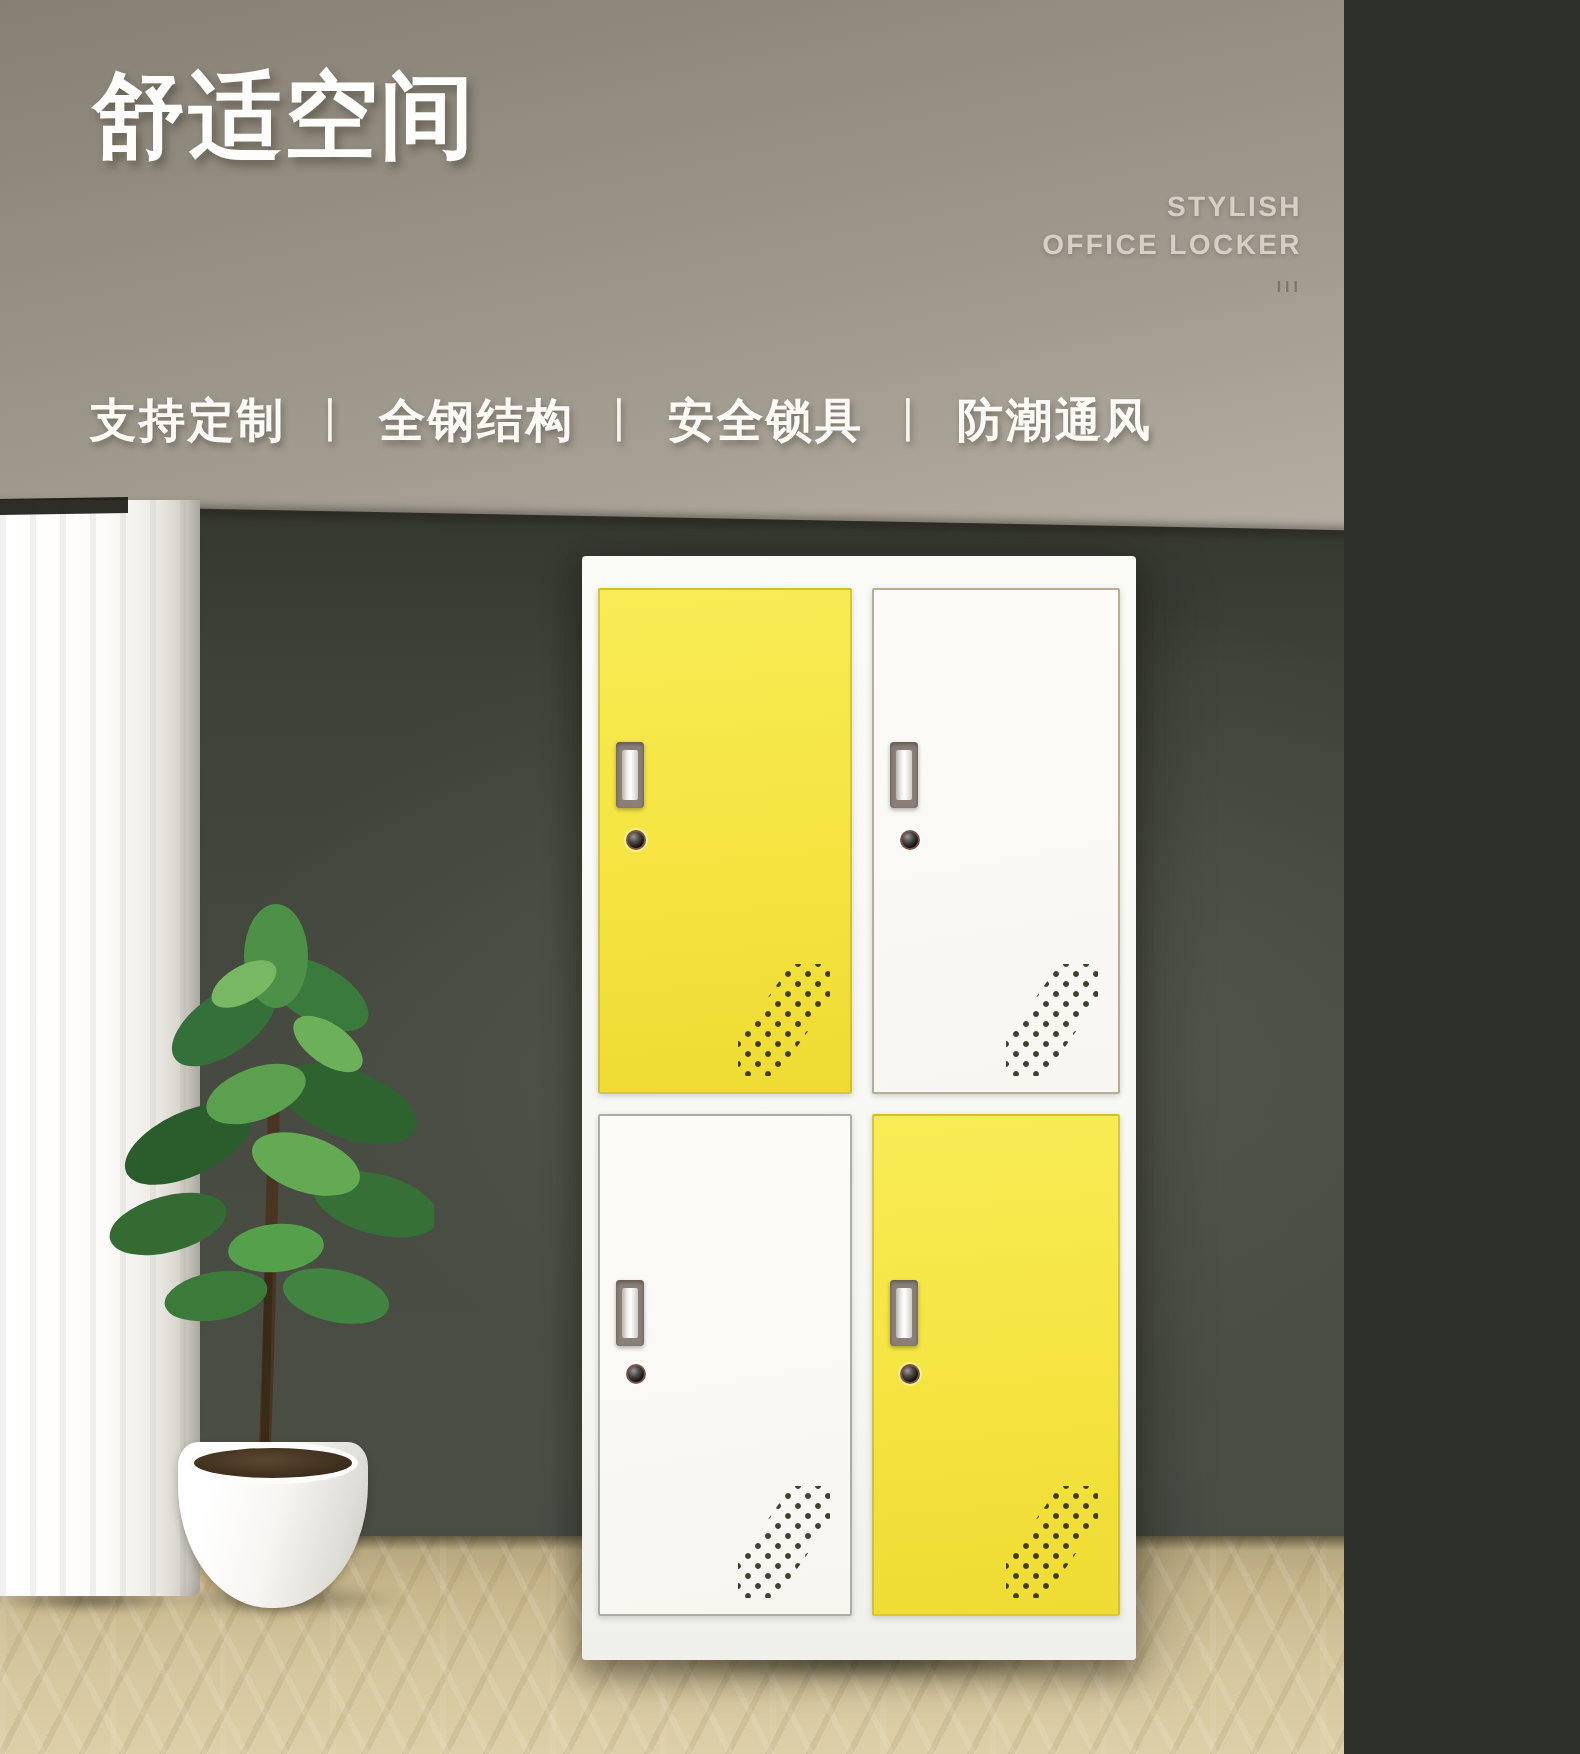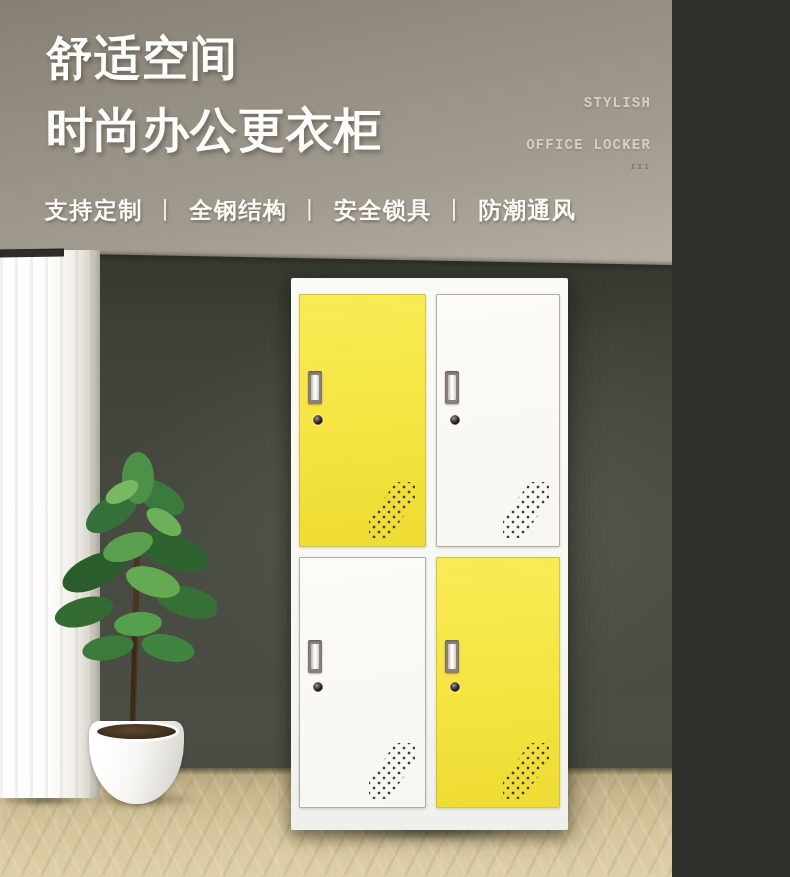--- a/index.html
+++ b/index.html
@@ -95,22 +95,22 @@
     background-size:10px 10px; background-position:0 0, 5px 5px;
     clip-path:polygon(58% 0, 100% 0, 100% 32%, 42% 100%, 0 100%, 0 68%); }
 
   
   .headline { position:absolute; left:46px; top:22px; z-index:10;
     color:var(--title-text,#fdfdfb); font-size:47px; font-weight:bold;
     line-height:72px; letter-spacing:1px;
     text-shadow:2px 3px 4px rgba(55,50,40,.45); }
   .tagline { position:absolute; right:21px; top:95px; z-index:10; text-align:right;
     color:var(--tagline-text,#d5cfc5); font-size:14px; letter-spacing:1.2px; font-weight:bold;
-    text-shadow:0 1px 2px rgba(60,55,45,.25);font-family:Liberation Mono, monospace; }
-  .tagline .line2 { margin-top:26px; }
+    text-shadow:0 1px 2px rgba(60,55,45,.25); }
+  .tagline .line2 { margin-top:3px; }
   .tagline .marks { margin-top:9px; font-size:8px; letter-spacing:2px; color:#7d7769;
     font-weight:700; text-shadow:none; }
   .features { position:absolute; left:45px; top:195px; z-index:10;
     color:#fbfaf6; font-size:23px; font-weight:600; letter-spacing:1.5px;
     text-shadow:1px 2px 3px rgba(50,46,36,.4); }
   .features .sep { margin:0 11px; opacity:.95; font-weight:400; }
 </style>
 </head>
 <body>
 
@@ -182,21 +182,20 @@
           </div>
         <div class="keyhole"></div>
         <div class="vents"></div>
       </div>
 
     </div>
   </div>
 
   <div class="headline">
     <div>舒适空间</div>
-    <div>时尚办公更衣柜</div>
   </div>
 
   <div class="tagline">
     <div class="line1">STYLISH</div>
     <div class="line2">OFFICE LOCKER</div>
     <div class="marks">III</div>
   </div>
 
   <div class="features">
     <span>支持定制</span><span class="sep">丨</span><span>全钢结构</span><span class="sep">丨</span><span>安全锁具</span><span class="sep">丨</span><span>防潮通风</span>

